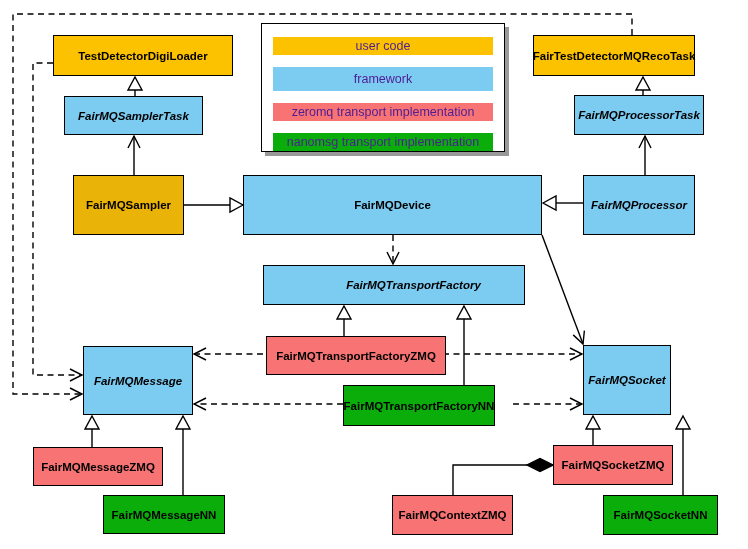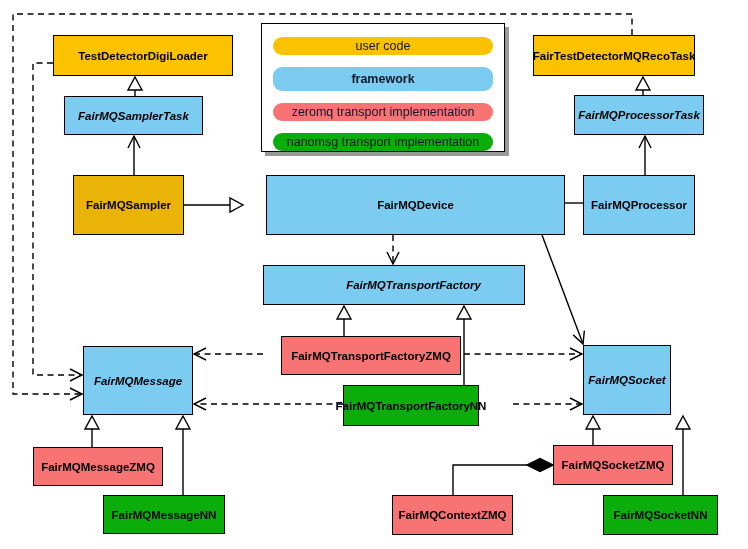--- a/index.html
+++ b/index.html
@@ -16,21 +16,21 @@
     text-align:center;
   }
   .node.abstract{font-style:italic;}
   #legend-box{
     position:absolute;box-sizing:border-box;background:#fff;border:1.5px solid #000;
     box-shadow:4px 4px 0 #999999;
     display:flex;flex-direction:column;align-items:center;
   }
   .legend-row{
     box-sizing:border-box;display:flex;align-items:center;justify-content:center;
-    font-size:12.5px;color:#0f172a;white-space:nowrap;border-radius:9px;
+    font-size:12.5px;color:#4c1d95;white-space:nowrap;
   }
   .edge-line{fill:none;stroke:#000;stroke-width:1.4;}
   .edge-line.dashed{stroke-dasharray:6 4.5;}
   .head-triangle{fill:#fff;stroke:#000;stroke-width:1.4;}
   .head-vee{fill:none;stroke:#000;stroke-width:1.4;}
   .head-diamond{fill:#000;stroke:#000;stroke-width:1.4;}
 </style>
 </head>
 <body>
 
@@ -120,32 +120,32 @@
         <polyline points="453,495 453,465 527,465" class="edge-line"></polyline>
         <polygon points="553,465 540,471.5 527,465 540,458.5" class="head-diamond"></polygon>
       </g>
     </svg>
   <div id="node-layer">
       <div class="node" style="left: 53px; top: 35px; width: 180px; height: 41px; background: rgb(252, 194, 0);">TestDetectorDigiLoader</div>
       <div class="node" style="left: 533px; top: 35px; width: 162px; height: 41px; background: rgb(252, 194, 0);">FairTestDetectorMQRecoTask</div>
       <div class="node abstract" style="left: 64px; top: 96px; width: 139px; height: 39px; background: rgb(124, 203, 241);">FairMQSamplerTask</div>
       <div class="node abstract" style="left: 574px; top: 95px; width: 130px; height: 40px; background: rgb(124, 203, 241); text-align: right;">FairMQProcessorTask</div>
       <div class="node" style="left: 73px; top: 175px; width: 111px; height: 60px; background: #eab308;">FairMQSampler</div>
-      <div class="node" style="left: 243px; top: 175px; width: 299px; height: 60px; background: rgb(124, 203, 241); margin-left: 23px;">FairMQDevice</div>
-      <div class="node" style="left: 583px; top: 175px; width: 112px; height: 60px; background: rgb(124, 203, 241);">FairMQProcessor</div>
+      <div class="node" style="left: 243px; top: 175px; width: 299px; height: 60px; background: rgb(124, 203, 241);">FairMQDevice</div>
+      <div class="node" style="left: 583px; top: 175px; width: 112px; height: 60px; background: rgb(124, 203, 241); font-style: italic;">FairMQProcessor</div>
       <div class="node abstract" style="left: 263px; top: 265px; width: 262px; height: 40px; background: rgb(124, 203, 241); padding-left: 39px;">FairMQTransportFactory</div>
-      <div class="node" style="left: 281px; top: 336px; width: 180px; height: 39px; background: rgb(248, 115, 115);">FairMQTransportFactoryZMQ</div>
-      <div class="node" style="left: 343px; top: 385px; width: 136px; height: 41px; background: rgb(11, 173, 11);">FairMQTransportFactoryNN</div>
+      <div class="node" style="left: 266px; top: 336px; width: 180px; height: 39px; background: rgb(248, 115, 115);">FairMQTransportFactoryZMQ</div>
+      <div class="node" style="left: 343px; top: 385px; width: 152px; height: 41px; background: rgb(11, 173, 11);">FairMQTransportFactoryNN</div>
       <div class="node abstract" style="left: 83px; top: 346px; width: 110px; height: 69px; background: rgb(124, 203, 241); text-align: center;">FairMQMessage</div>
       <div class="node abstract" style="left: 583px; top: 345px; width: 88px; height: 70px; background: rgb(124, 203, 241);">FairMQSocket</div>
       <div class="node" style="left: 33px; top: 447px; width: 130px; height: 39px; background: rgb(248, 115, 115);">FairMQMessageZMQ</div>
       <div class="node" style="left: 103px; top: 495px; width: 122px; height: 39px; background: rgb(11, 173, 11);">FairMQMessageNN</div>
       <div class="node" style="left: 553px; top: 445px; width: 120px; height: 40px; background: rgb(248, 115, 115);">FairMQSocketZMQ</div>
       <div class="node" style="left: 392px; top: 495px; width: 121px; height: 40px; background: rgb(248, 115, 115);">FairMQContextZMQ</div>
       <div class="node" style="left: 603px; top: 495px; width: 115px; height: 40px; background: rgb(11, 173, 11);">FairMQSocketNN</div>
     </div>
   <div id="legend-box" style="left: 261px; top: 23px; width: 244px; height: 129px; padding-top: 13px; gap: 12px;">
       <div class="legend-row" style="width: 220px; height: 18px; background: rgb(252, 194, 0);">user code</div>
-      <div class="legend-row" style="width: 220px; height: 24px; background: rgb(124, 203, 241); font-weight: bold;">framework</div>
+      <div class="legend-row" style="width: 220px; height: 24px; background: rgb(124, 203, 241);">framework</div>
       <div class="legend-row" style="width: 220px; height: 18px; background: rgb(248, 115, 115);">zeromq transport implementation</div>
       <div class="legend-row" style="width: 220px; height: 18px; background: rgb(11, 173, 11);">nanomsg transport implementation</div>
     </div>
 </div>
 
 </body></html>

